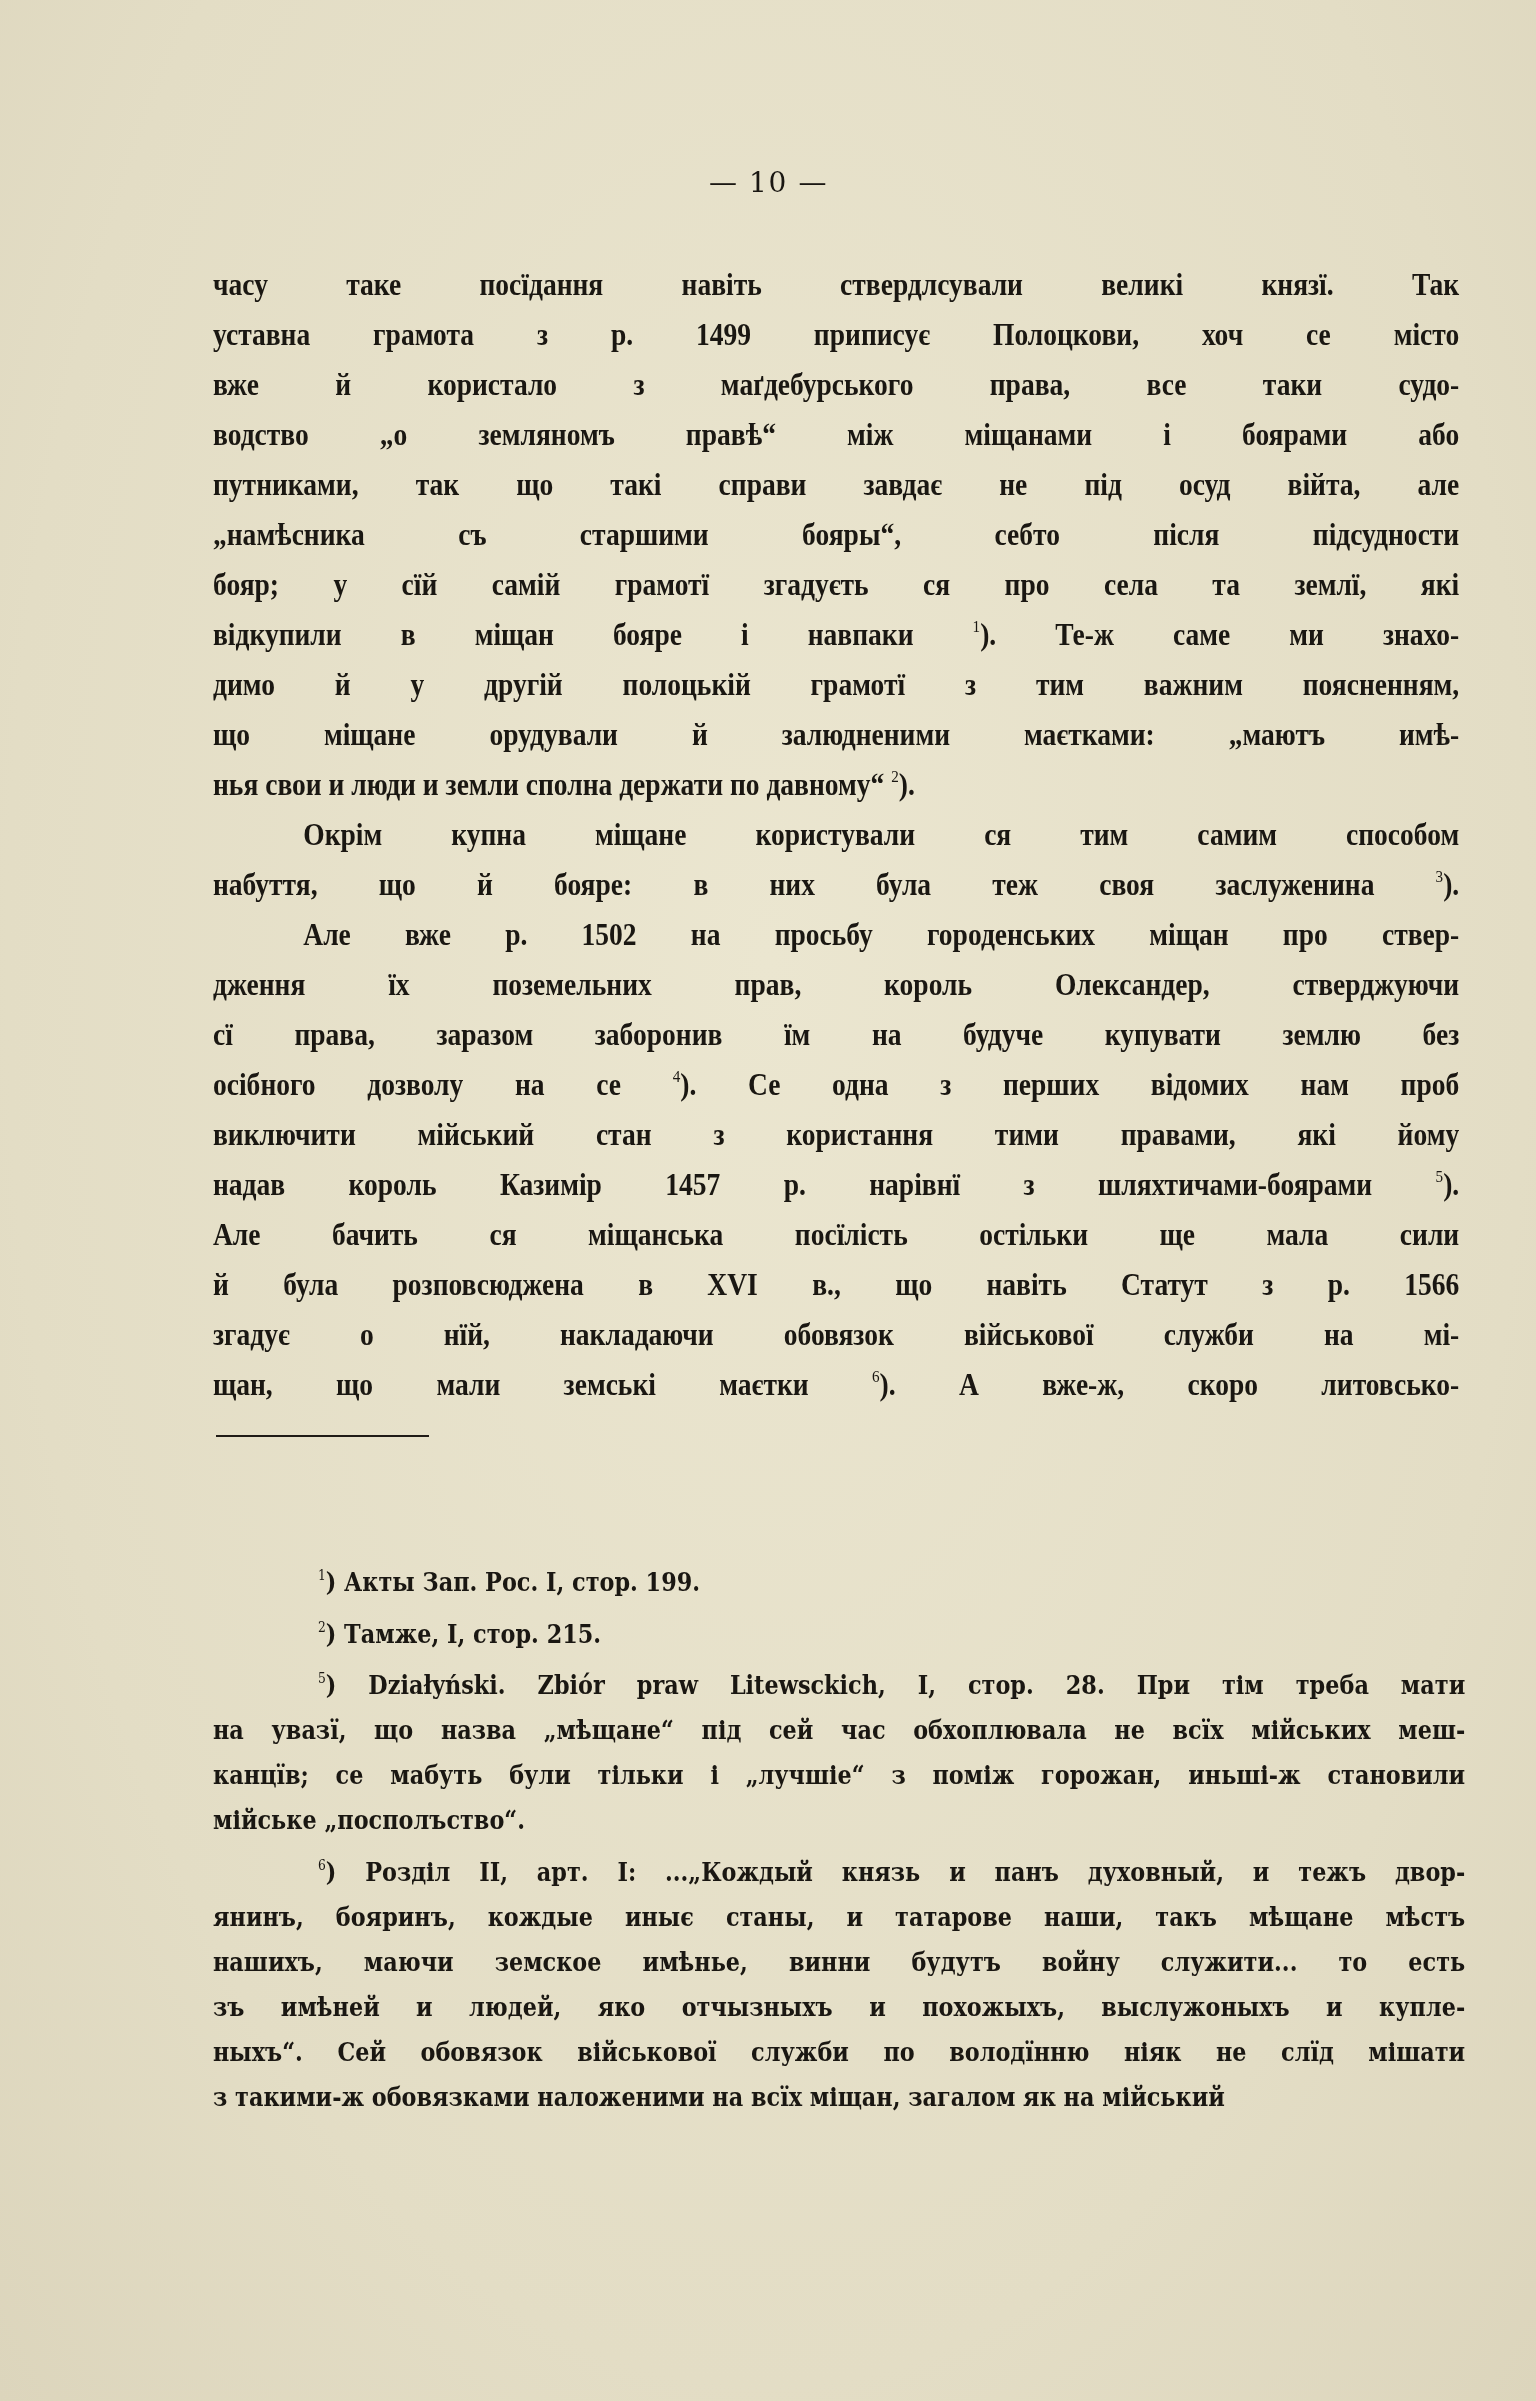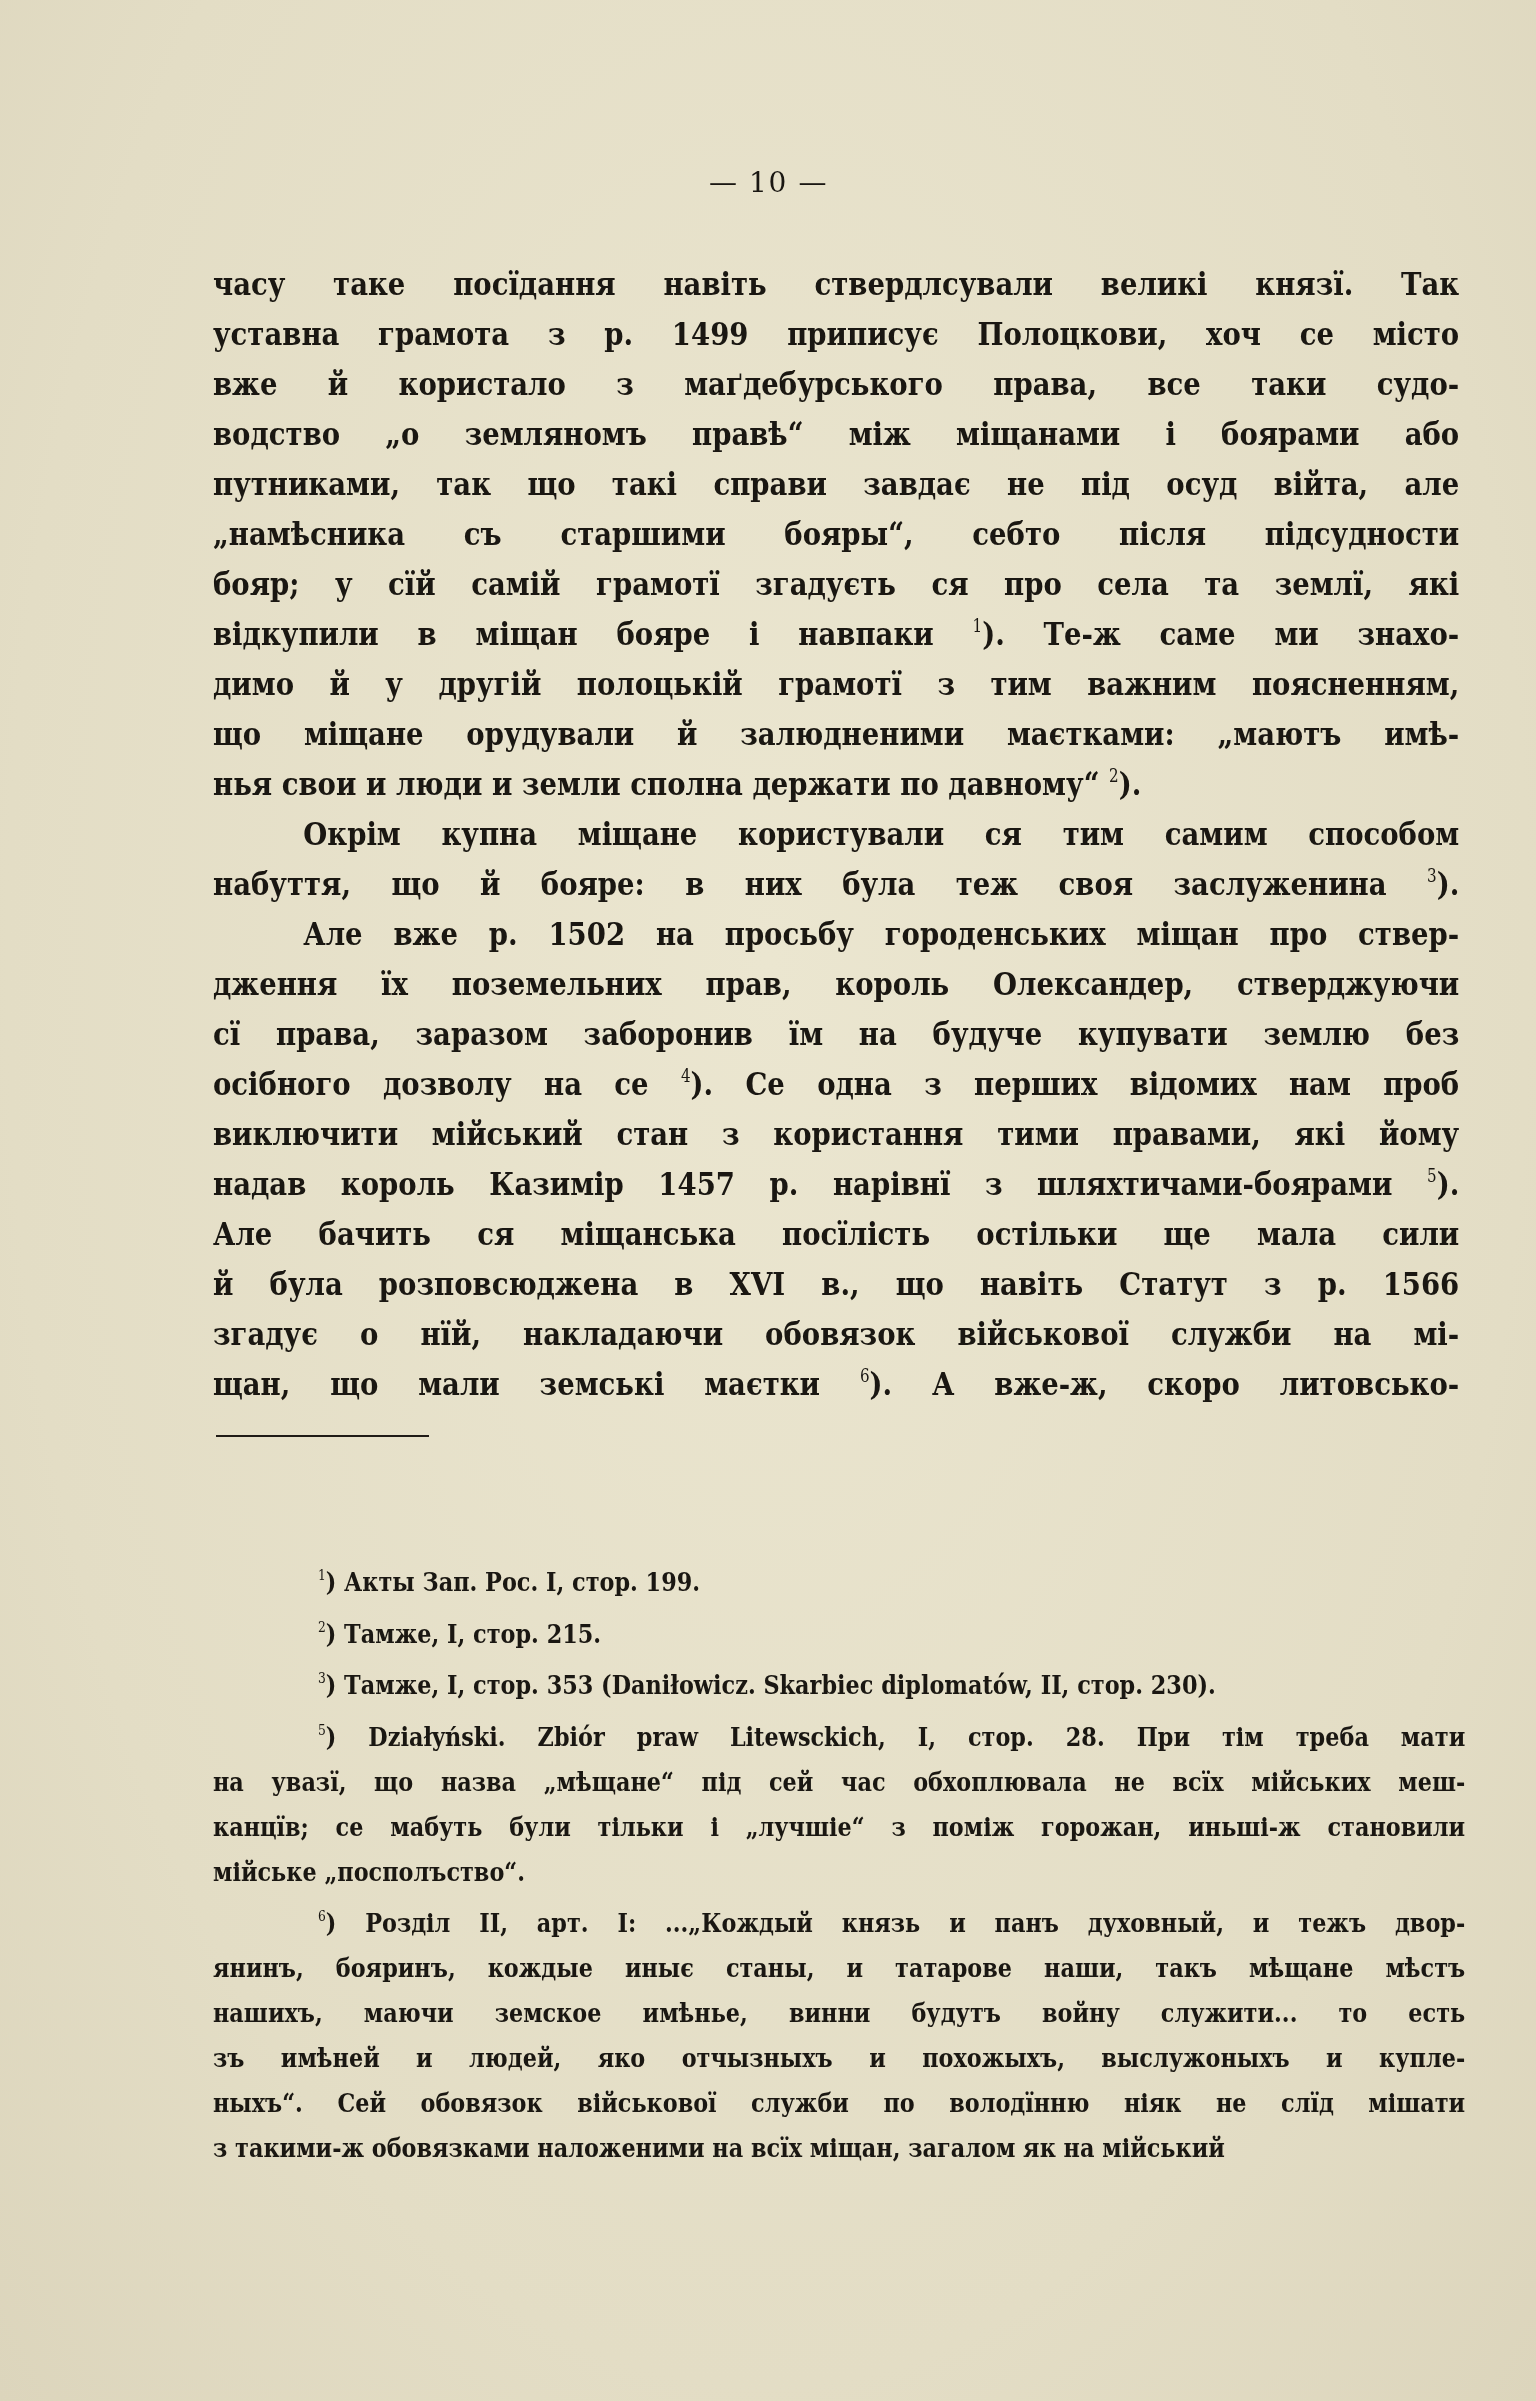--- a/index.html
+++ b/index.html
@@ -19,20 +19,21 @@
     left: 0; right: 0;
     text-align: center;
     font-size: 28px;
     letter-spacing: 1.6px;
   }
   .main-text {
     position: absolute;
     top: 259px;
     left: 213px;
     width: 1246px;
+    font-family: Liberation Serif, serif;
   }
   .line {
     height: 50px;
     font-size: 32px;
     line-height: 50px;
     white-space: nowrap;
     text-align: justify;
     text-align-last: justify;
     font-weight: bold;
     transform: scaleX(0.86);
@@ -108,24 +109,20 @@
 <div class="footnotes" id="footnotes">
     <div>
       <div class="fn-line first last"><sup>1</sup>) <span>Акты Зап. Рос. І, стор. 199.</span></div>
       <div class="fn-gap"></div>
     </div>
     <div>
       <div class="fn-line first last"><sup>2</sup>) <span>Тамже, І, стор. 215.</span></div>
       <div class="fn-gap"></div>
     </div>
     <div>
-      <div class="fn-line first last"><sup>3</sup>) <span>Тамже, І, стор. 353 (Daniłowicz. Skarbiec diplomatów, II, стор. 230).</span></div>
-      <div class="fn-gap"></div>
-    </div>
-    <div>
       <div class="fn-line first"><sup>5</sup>) <span>Działyński. Zbiór praw Litewsckich, I, стор. 28. При тім треба мати</span></div>
       <div class="fn-line"><span>на увазї, що назва „мѣщане“ під сей час обхоплювала не всїх мійських меш-</span></div>
       <div class="fn-line"><span>канцїв; се мабуть були тільки і „лучшіе“ з поміж горожан, иньші-ж становили</span></div>
       <div class="fn-line last"><span>мійське „посполъство“.</span></div>
       <div class="fn-gap"></div>
     </div>
     <div>
       <div class="fn-line first"><sup>6</sup>) <span>Розділ II, арт. I: ...„Кождый князь и панъ духовный, и тежъ двор-</span></div>
       <div class="fn-line"><span>янинъ, бояринъ, кождые иныє станы, и татарове наши, такъ мѣщане мѣстъ</span></div>
       <div class="fn-line"><span>нашихъ, маючи земское имѣнье, винни будутъ войну служити... то есть</span></div>

